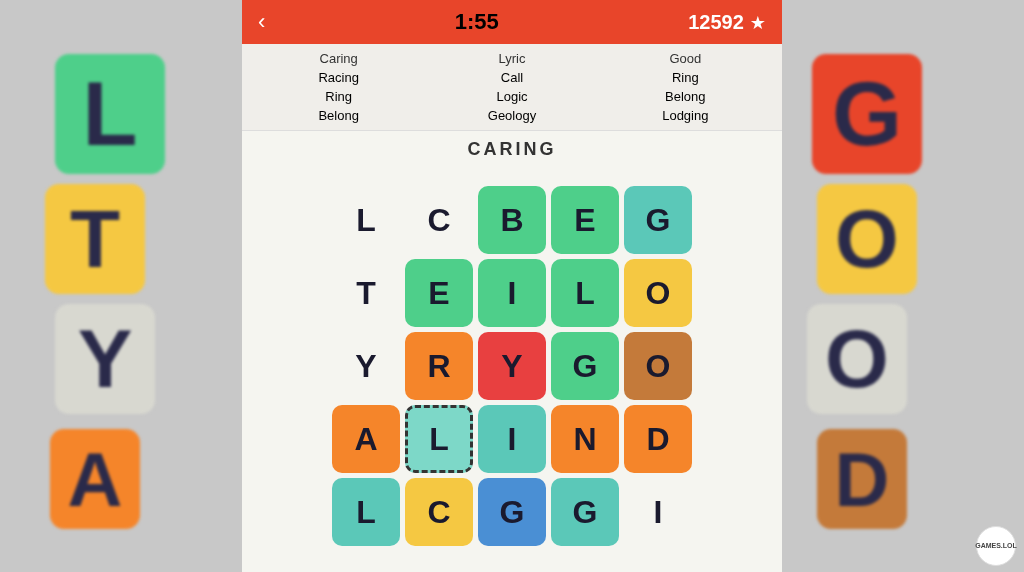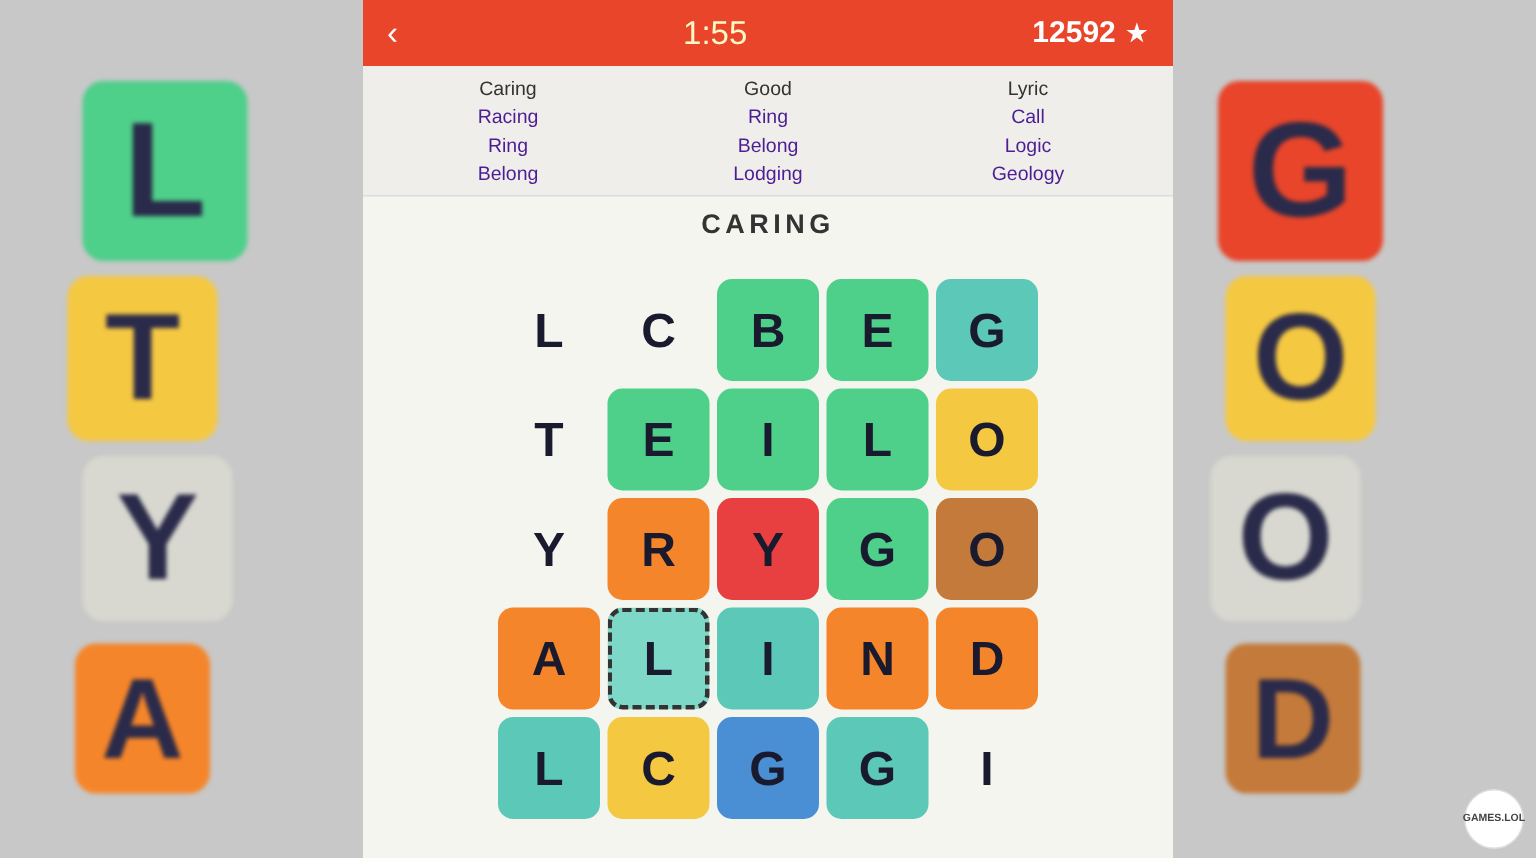--- a/index.html
+++ b/index.html
@@ -47,28 +47,28 @@
     }
 
     .back-btn {
       color: white;
       font-size: 22px;
       font-weight: 300;
       cursor: pointer;
     }
 
     .timer {
-      color: #fef9c3;
+      color: #000000;
       font-size: 22px;
-      font-weight: 400;
+      font-weight: 700;
     }
 
     .score-area {
       display: flex;
-      align-items: flex-start;
+      align-items: flex-end;
       gap: 6px;
     }
 
     .score {
       color: white;
       font-size: 20px;
       font-weight: 600;
     }
 
     .star-icon {
@@ -88,21 +88,21 @@
 
     .word-col {
       display: flex;
       flex-direction: column;
       align-items: center;
       gap: 2px;
     }
 
     .word-item {
       font-size: 13px;
-      color: #4c1d95;
+      color: #000000;
       padding: 1px 4px;
     }
 
     .word-item.found {
       color: #333;
       font-weight: 500;
     }
 
     
     .current-word-display {
@@ -249,30 +249,30 @@
   </div>
 
   <div class="word-list-panel">
     <div class="word-col">
       <span class="word-item found">Caring</span>
       <span class="word-item">Racing</span>
       <span class="word-item">Ring</span>
       <span class="word-item">Belong</span>
     </div>
     <div class="word-col">
+      <span class="word-item found">Lyric</span>
+      <span class="word-item">Call</span>
+      <span class="word-item">Logic</span>
+      <span class="word-item">Geology</span>
+    </div>
+    <div class="word-col">
       <span class="word-item found">Good</span>
       <span class="word-item">Ring</span>
       <span class="word-item">Belong</span>
       <span class="word-item">Lodging</span>
-    </div>
-    <div class="word-col">
-      <span class="word-item found">Lyric</span>
-      <span class="word-item">Call</span>
-      <span class="word-item">Logic</span>
-      <span class="word-item">Geology</span>
     </div>
   </div>
 
   <div class="current-word-display">CARING</div>
 
   <div class="game-grid-area">
     <div class="grid-wrapper">
       <div class="grid" id="game-grid">
 
       <div class="cell empty">L</div>

